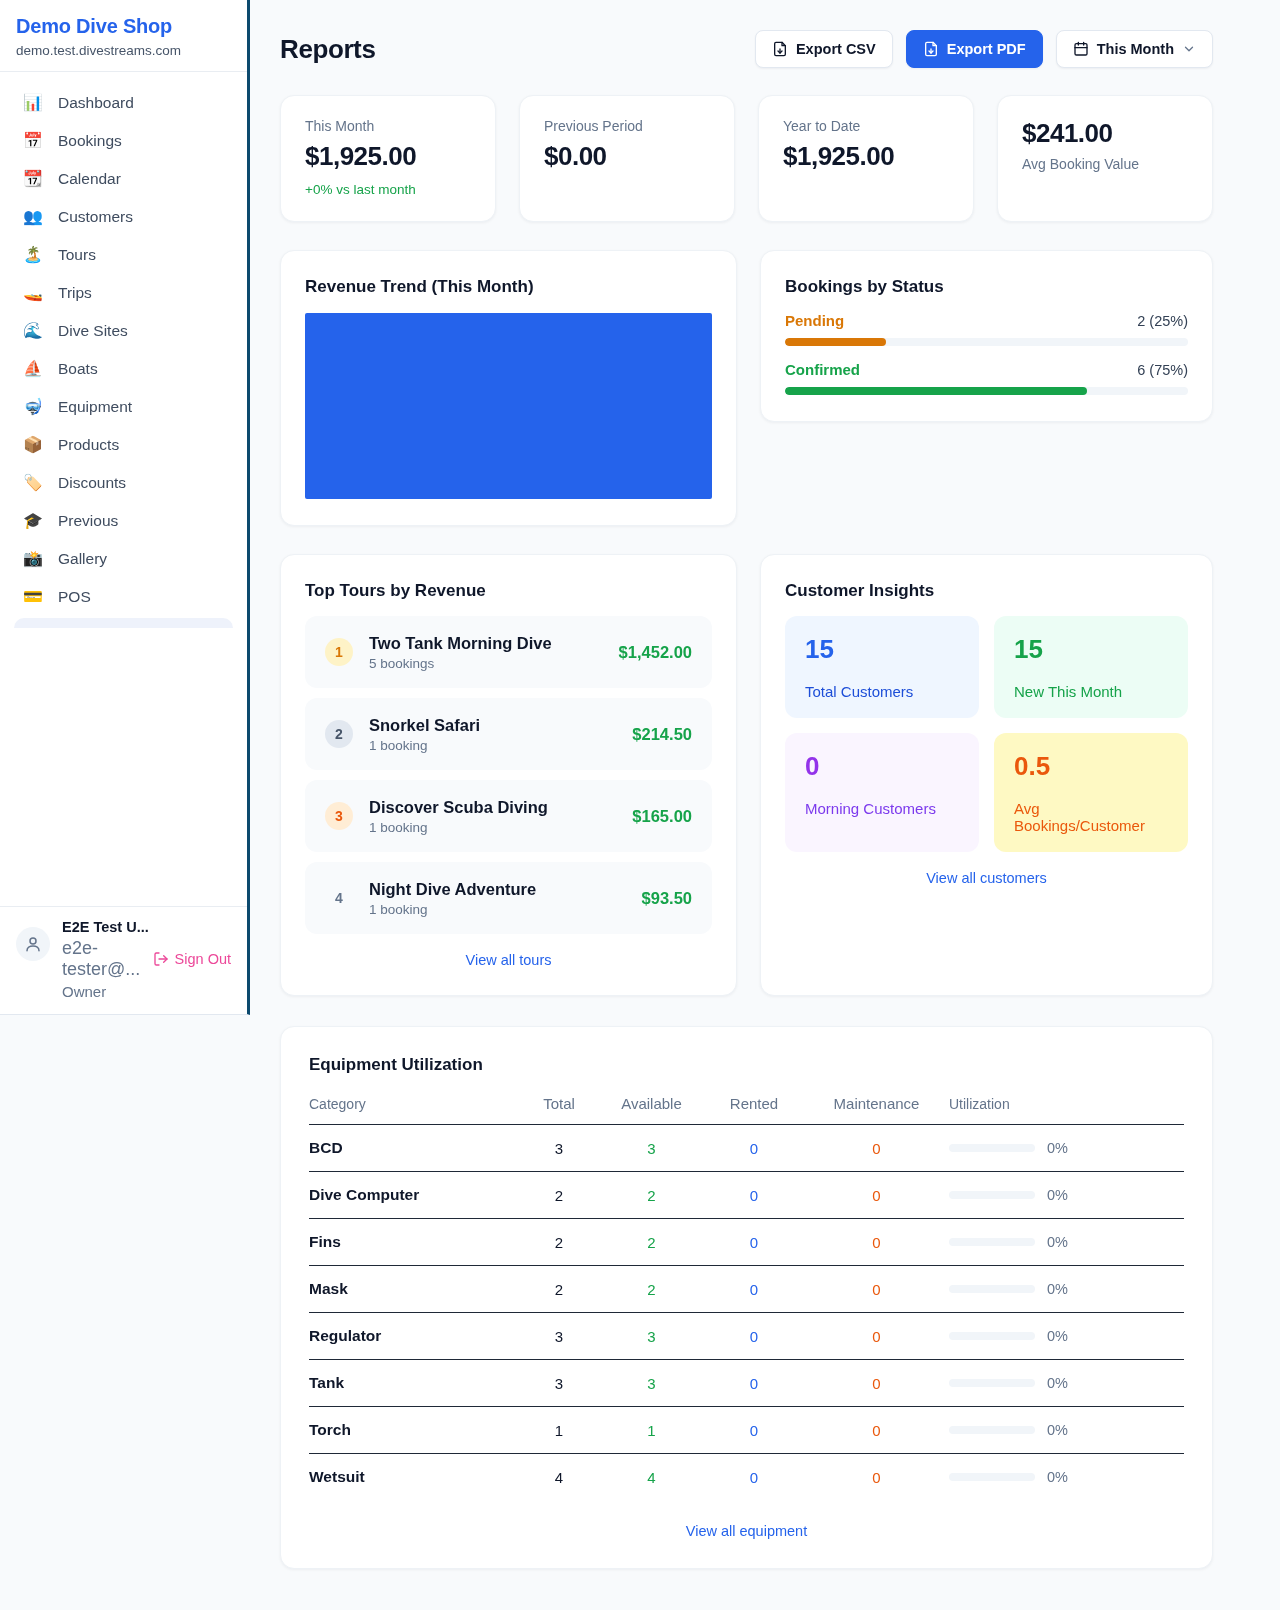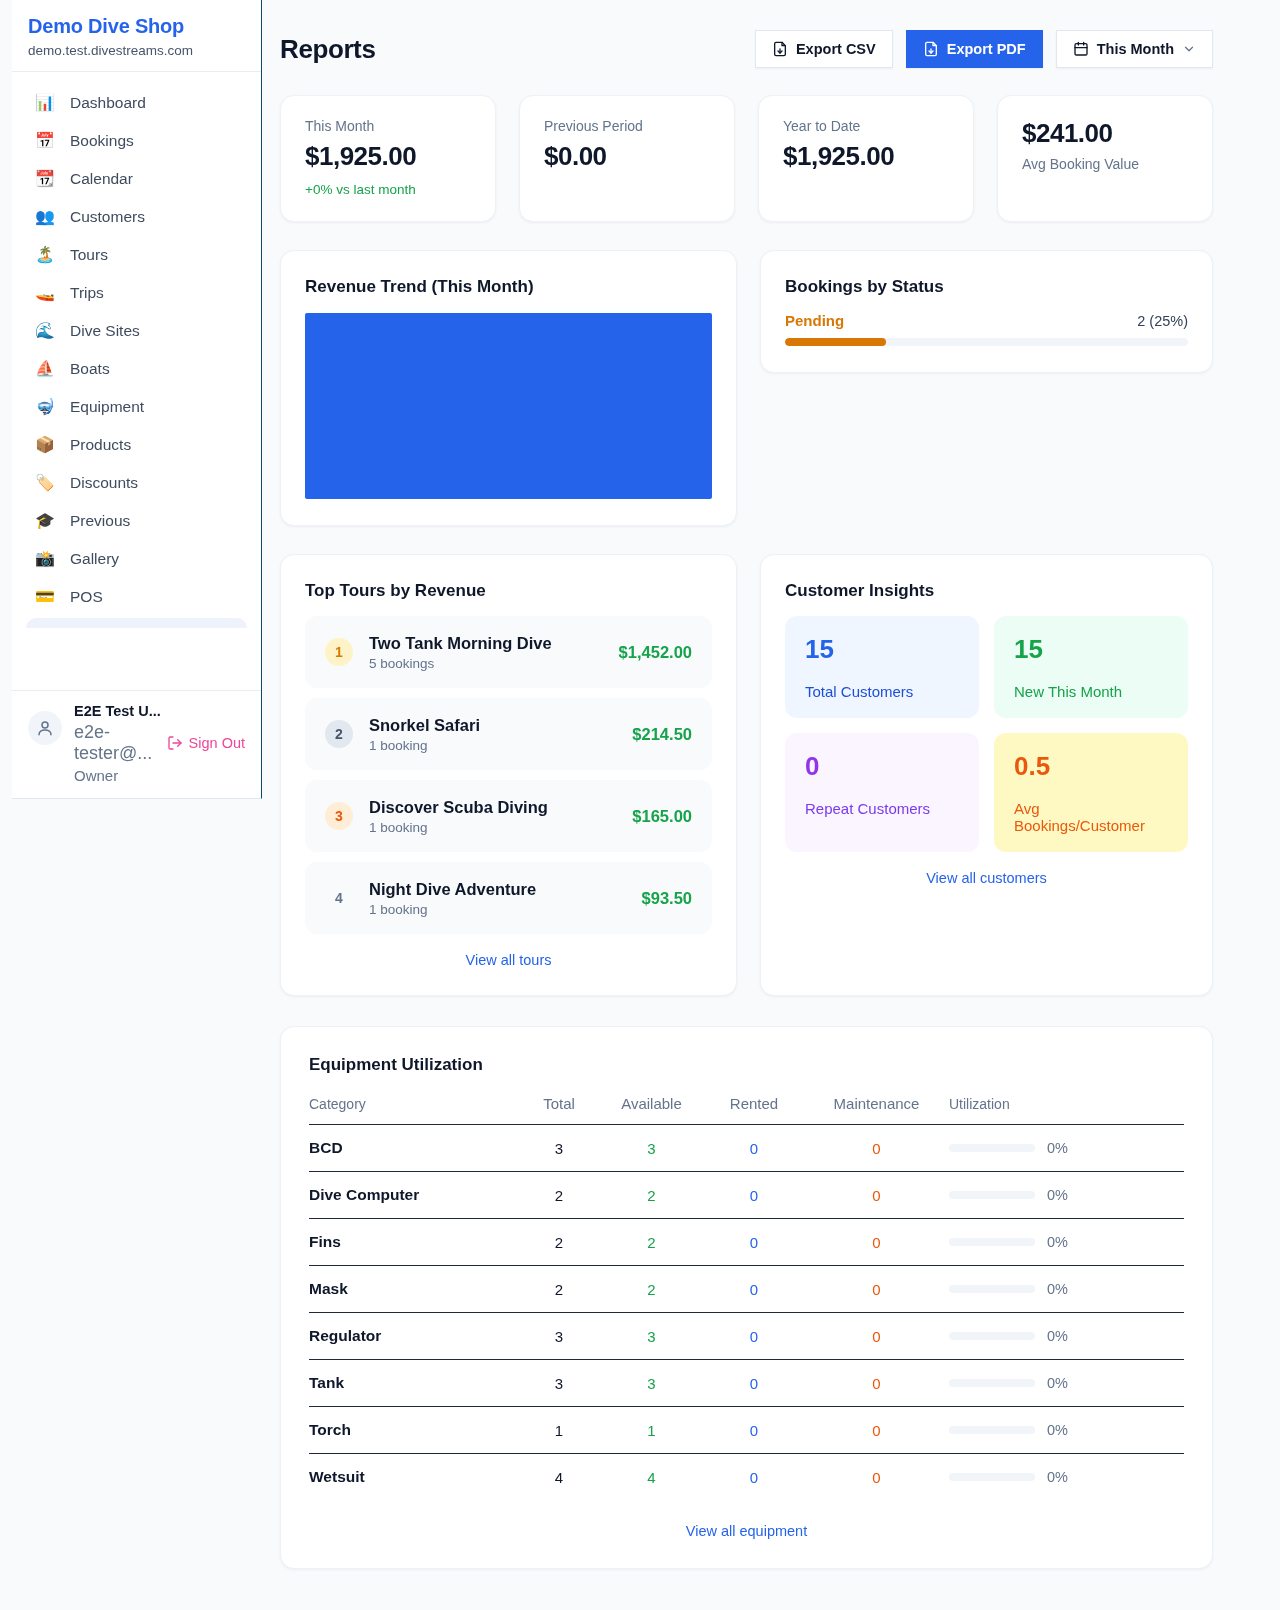--- a/index.html
+++ b/index.html
@@ -8,22 +8,22 @@
     font-family:"Liberation Sans", sans-serif;
     background:#f8fafc;
     color:#0f172a;
     position:relative;
     overflow:hidden;
   }
   a { text-decoration:none; }
 
   
   .sidebar {
-    position:absolute; left:12px; top:0; width:250px; height:799px;
-    background:#ffffff; border-right:1px solid #0c4a6e; border-bottom:1px solid #e2e8f0;
+    position:absolute; left:0; top:0; width:250px; height:1015px;
+    background:#ffffff; border-right:3px solid #0c4a6e; border-bottom:1px solid #e2e8f0;
     display:flex; flex-direction:column;
   }
   .brand { padding:15px 16px 13px; border-bottom:1px solid #e9edf2; }
   .brand-name { color:#2563eb; font-size:20px; font-weight:800; letter-spacing:-0.2px; }
   .brand-domain { color:#475569; font-size:13.5px; margin-top:5px; }
   .nav { padding:12px 8px 0; flex:1 1 auto; overflow:hidden; }
   .nav-item {
     display:flex; align-items:center; gap:14px;
     padding:10px 14px; border-radius:10px; cursor:pointer;
     color:#3f4c5f; font-size:15.5px; font-weight:500;
@@ -45,21 +45,21 @@
   .user-email { font-size:18px; color:#64748b; }
   .signout { display:flex; align-items:flex-end; gap:6px; color:#ec4899; font-size:14.5px; cursor:pointer; white-space:nowrap; background:none; border:none; font-family:inherit; }
   .user-role { font-size:15px; color:#64748b; margin-top:3px; }
 
   
   .main { position:absolute; left:250px; top:0; width:1030px; padding:30px 67px 0 30px; }
   .page-header { display:flex; align-items:center; justify-content:space-between; margin-bottom:27px; }
   .page-title { font-size:26px; font-weight:800; letter-spacing:-0.4px; }
   .header-actions { display:flex; gap:13px; }
   .btn {
-    height:38px; padding:0 16px; border-radius:0; border:1px solid #e2e8f0;
+    height:38px; padding:0 16px; border-radius:8px; border:1px solid #e2e8f0;
     background:#fff; color:#0f172a; font-size:14.5px; font-weight:600; font-family:inherit;
     display:flex; align-items:center; gap:8px; cursor:pointer;
     box-shadow:0 1px 2px rgba(15,23,42,.05);
   }
   .btn-primary { background:#2563eb; border-color:#2563eb; color:#fff; }
   .btn svg { flex:0 0 auto; }
 
   .card {
     background:#fff; border:1px solid #eef2f6; border-radius:14px;
     box-shadow:0 1px 3px rgba(15,23,42,.05);
@@ -288,20 +288,29 @@
       <div class="card-title">Bookings by Status</div>
       <div class="status-row">
         <div class="status-top">
           <span class="status-label" style="color: rgb(217, 119, 6);">Pending</span>
           <span class="status-count">2 (25%)</span>
         </div>
         <div class="bar-track">
           <div class="bar-fill" style="width: 25%; background: rgb(217, 119, 6);"></div>
         </div>
       </div>
+      <div class="status-row">
+        <div class="status-top">
+          <span class="status-label" style="color: rgb(22, 163, 74);">Confirmed</span>
+          <span class="status-count">6 (75%)</span>
+        </div>
+        <div class="bar-track">
+          <div class="bar-fill" style="width: 75%; background: rgb(22, 163, 74);"></div>
+        </div>
+      </div>
     </div>
   </div>
 
   <div class="two-col stretch mb30">
     <div class="card pad24">
       <div class="card-title">Top Tours by Revenue</div>
       <div class="tour-list">
         <div class="tour-row">
           <span class="rank-badge" style="background: rgb(254, 243, 199); color: rgb(217, 119, 6);">1</span>
           <span>
@@ -344,21 +353,21 @@
         <div class="tile" style="background: rgb(239, 246, 255);">
           <div class="tile-value" style="color: rgb(37, 99, 235);">15</div>
           <div class="tile-label" style="color: rgb(29, 78, 216);">Total Customers</div>
         </div>
         <div class="tile" style="background: rgb(236, 253, 245);">
           <div class="tile-value" style="color: rgb(22, 163, 74);">15</div>
           <div class="tile-label" style="color: rgb(22, 163, 74);">New This Month</div>
         </div>
         <div class="tile" style="background: rgb(250, 245, 255);">
           <div class="tile-value" style="color: rgb(147, 51, 234);">0</div>
-          <div class="tile-label" style="color: rgb(124, 58, 237);">Repeat Customers</div>
+          <div class="tile-label" style="color: rgb(124, 58, 237);">Morning Customers</div>
         </div>
         <div class="tile" style="background: #fef9c3;">
           <div class="tile-value" style="color: rgb(234, 88, 12);">0.5</div>
           <div class="tile-label" style="color: rgb(234, 88, 12);">Avg Bookings/Customer</div>
         </div>
       </div>
       <div class="view-all"><a>View all customers</a></div>
     </div>
   </div>
 

